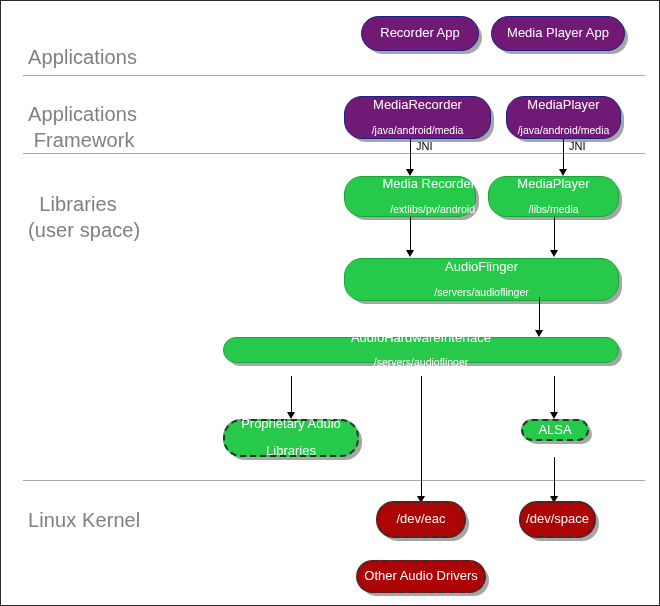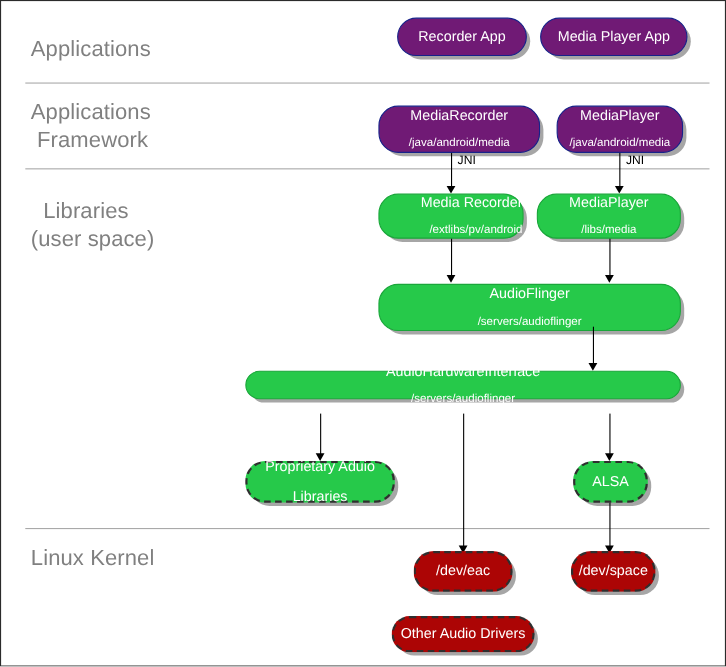--- a/index.html
+++ b/index.html
@@ -28,20 +28,21 @@
   }
 
   
   .layer-label {
     position: absolute;
     color: #808080;
     font-size: 20px;
     line-height: 26px;
     white-space: pre;
     letter-spacing: 0.1px;
+    margin-top: 12px;
   }
 
   
   .node {
     position: absolute;
     box-sizing: border-box;
     border-radius: 18px;
     color: #ffffff;
     text-align: center;
     display: flex;
@@ -164,21 +165,21 @@
   <div class="arrowhead" style="left:416px; top:495px;"></div>
 
   <div class="vline" style="left:553px; top:375px; height:37px;"></div>
   <div class="arrowhead" style="left:549px; top:411px;"></div>
 
   <div class="node green dashed" style="left:222px; top:418px; width:136px; height:38px;">
     <div class="title">Proprietary Aduio</div>
     <div class="sub" style="font-size:13px;">Libraries</div>
   </div>
 
-  <div class="node green dashed" style="left:520px; top:418px; width:68px; height:38px;">
+  <div class="node green dashed" style="left:520px; top:418px; width:68px; height:22px;">
     <div class="title">ALSA</div>
   </div>
 
   <div class="vline" style="left:553px; top:456px; height:41px;"></div>
   <div class="arrowhead" style="left:549px; top:495px;"></div>
 
   <div class="node red dashed" style="left:375px; top:500px; width:90px; height:37px;">
     <div class="title">/dev/eac</div>
   </div>
 

